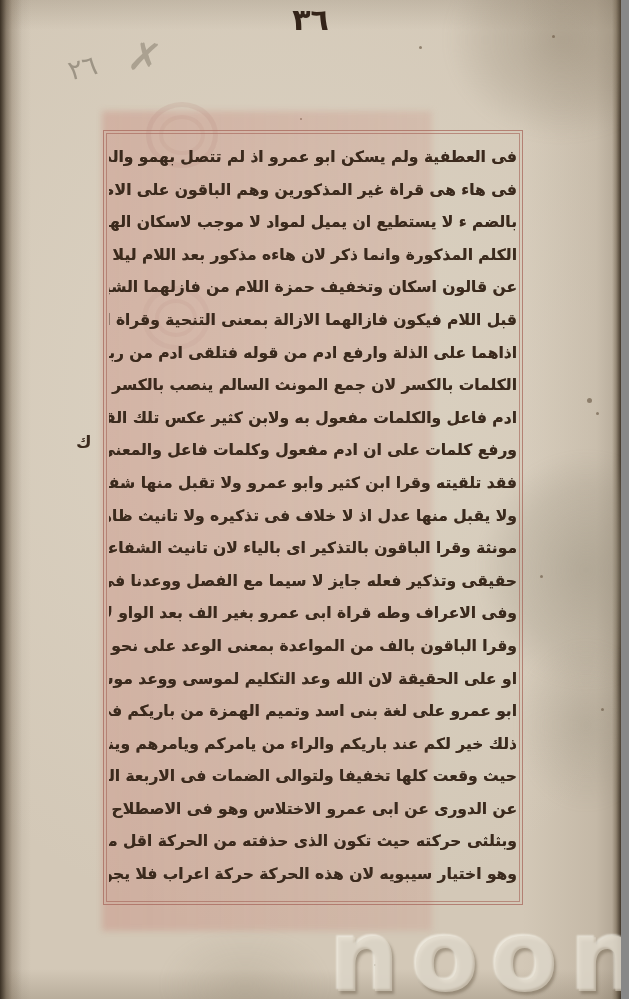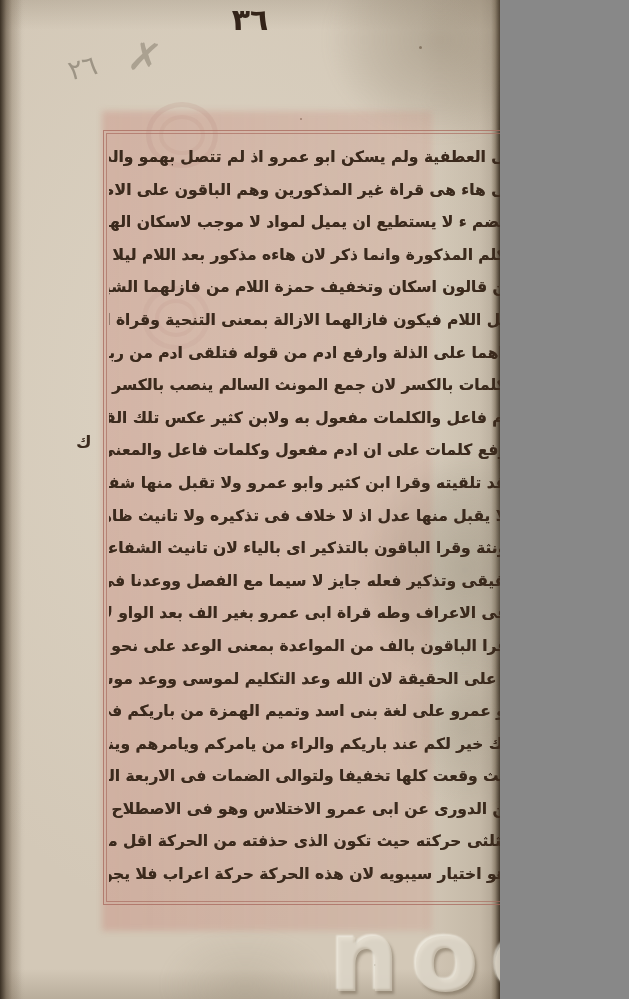--- a/index.html
+++ b/index.html
@@ -1,17 +1,17 @@
 <!DOCTYPE html>
 <html><head>
 <meta charset="utf-8">
 <style>
   html,body{margin:0;padding:0;background:#888;}
   .page{
-    position:relative;width:500px;height:999px;overflow:hidden;
+    position:relative;width:621px;height:999px;overflow:hidden;
     font-family:"DejaVu Sans",sans-serif;
     background:
       radial-gradient(ellipse 120% 90% at 45% 40%, rgba(228,220,205,0.55) 0%, rgba(0,0,0,0) 60%),
       linear-gradient(to right, rgba(60,48,34,0.18) 0%, rgba(0,0,0,0) 5%, rgba(0,0,0,0) 84%, rgba(120,103,82,0.16) 96%, rgba(80,66,48,0.3) 100%),
       linear-gradient(to bottom, rgba(92,78,58,0.18) 0%, rgba(0,0,0,0) 3%, rgba(0,0,0,0) 97%, rgba(92,78,58,0.22) 100%),
       #d3c8b7;
   }
   .edge-left{position:absolute;left:0;top:0;bottom:0;width:22px;
     background:linear-gradient(to right,#3a3024 0%,rgba(90,75,57,0.55) 28%,rgba(120,102,80,0.25) 55%,rgba(0,0,0,0) 100%);}
   .edge-right{position:absolute;right:0;top:0;bottom:0;width:9px;

